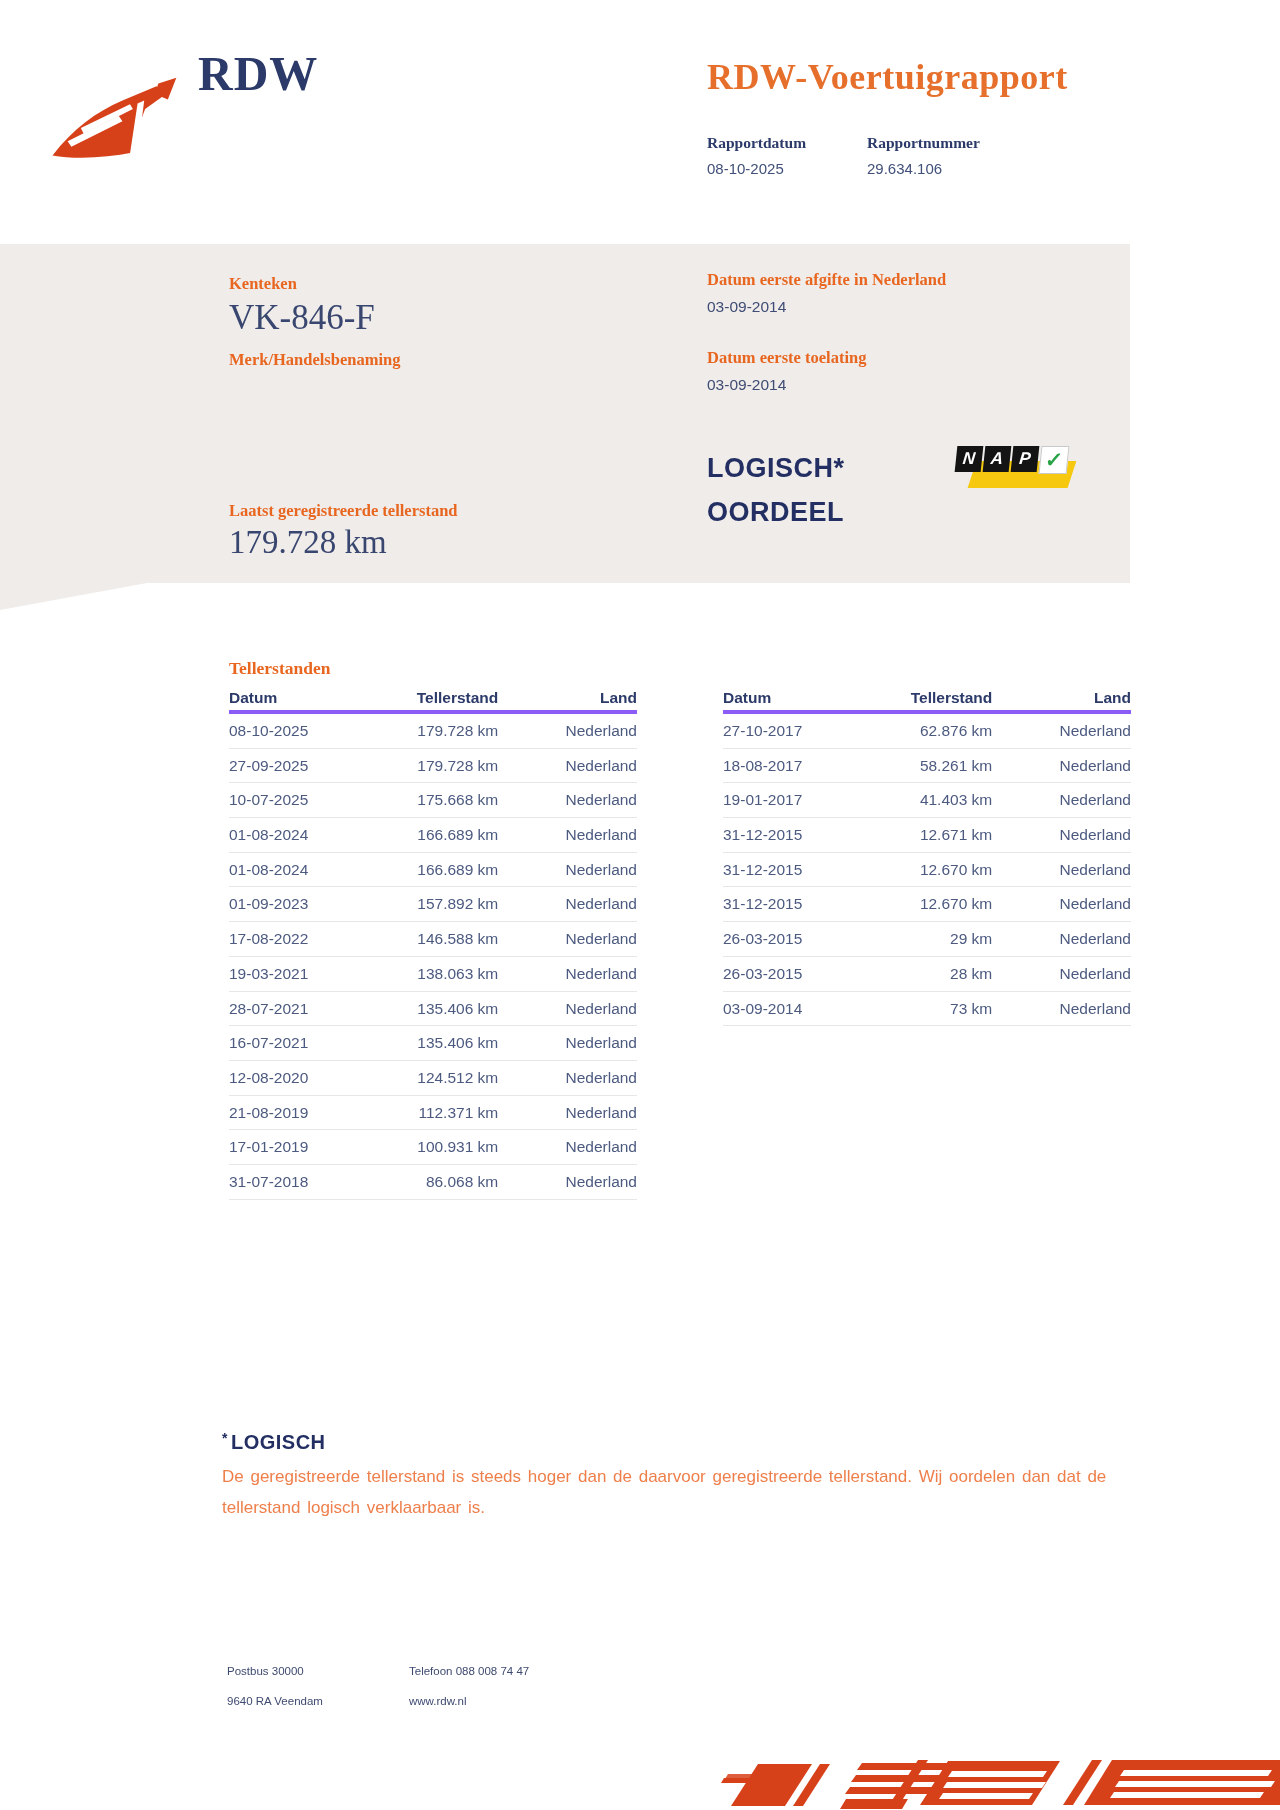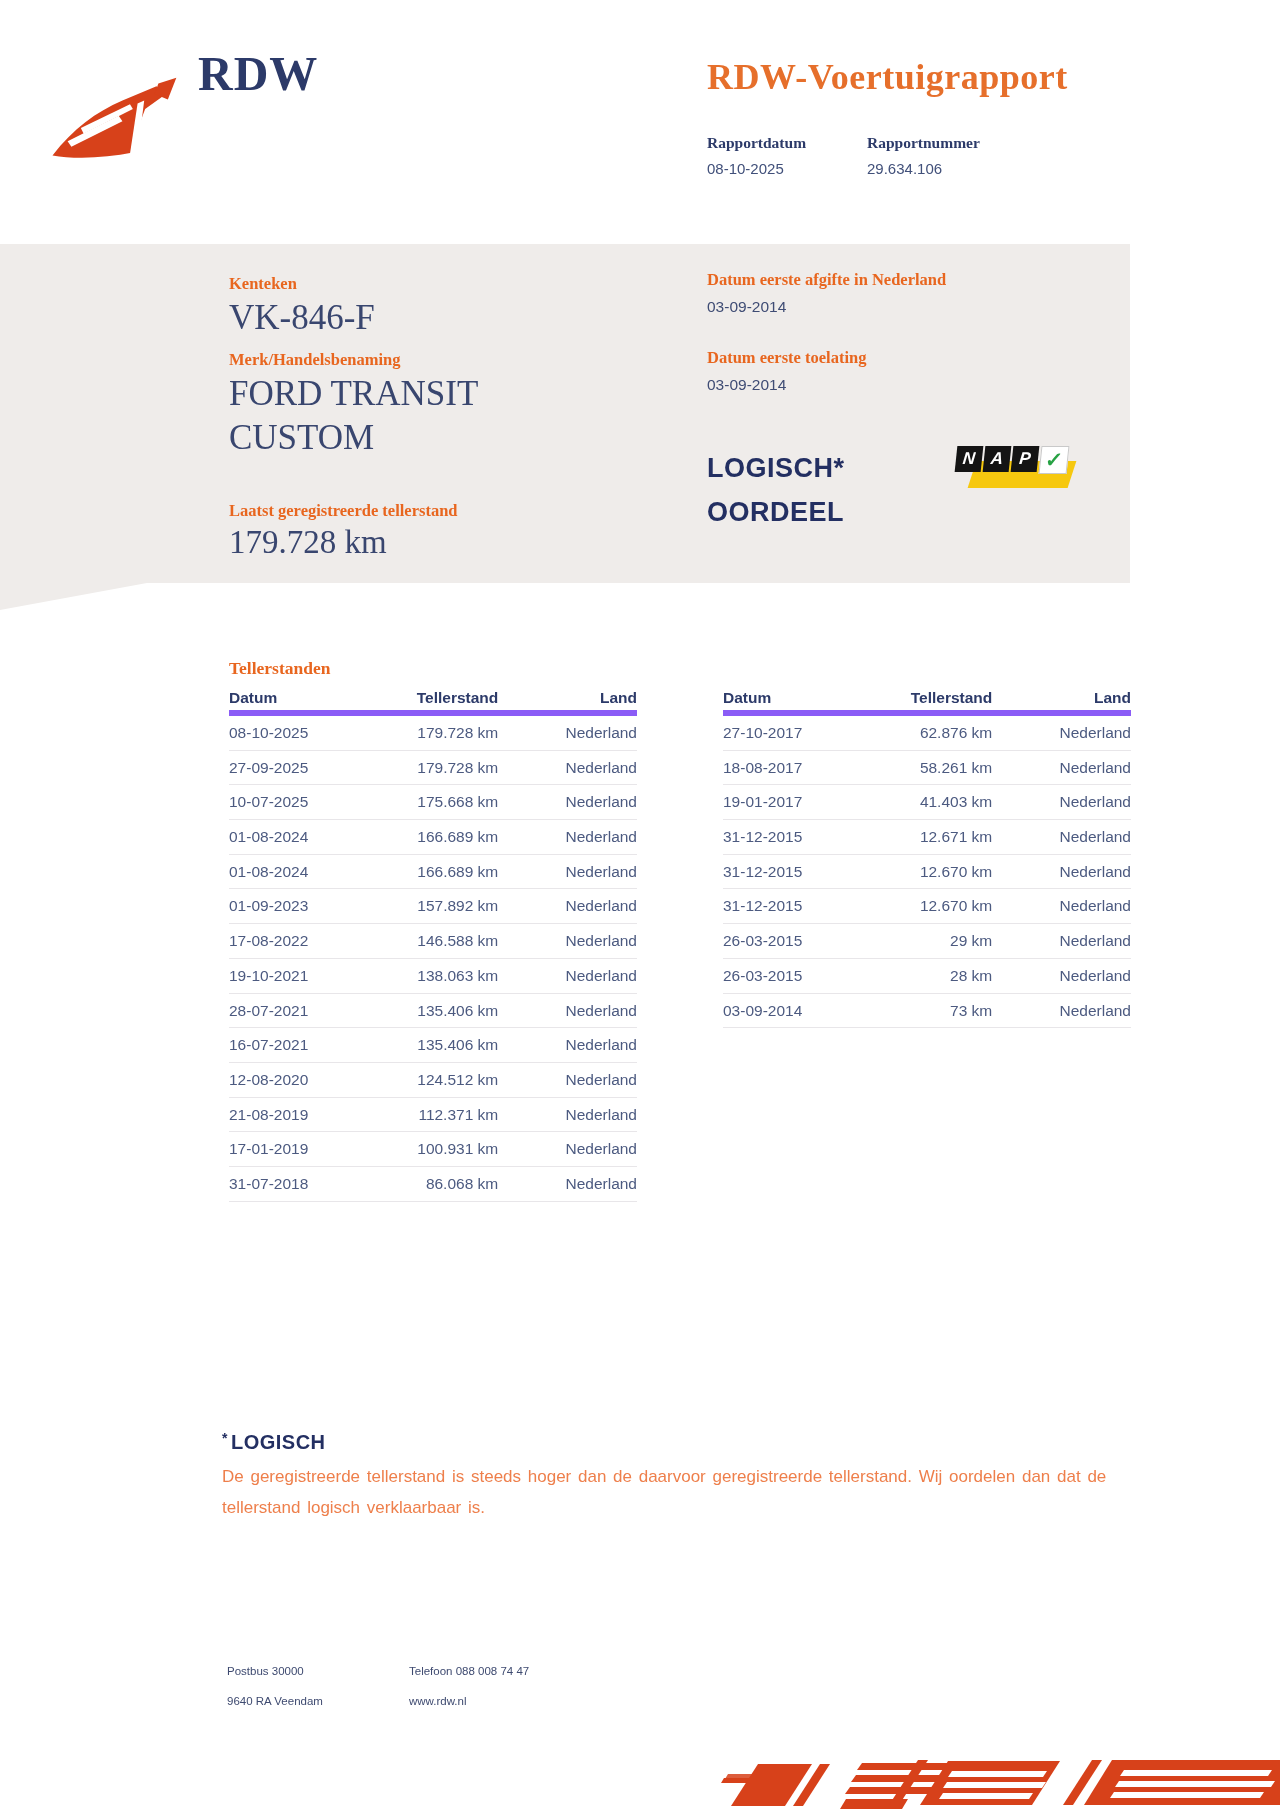--- a/index.html
+++ b/index.html
@@ -67,21 +67,21 @@
   .nap-s1{left:0;} .nap-s2{left:28px;} .nap-s3{left:56px;}
   .nap-white{left:84px;background:#ffffff;color:#27A244;border:1px solid #c9c9c9;font-size:21px;font-style:normal;}
   
   .section-heading{
     position:absolute;left:229px;top:658px;
     font-family:"Liberation Serif",serif;font-weight:bold;font-size:17.5px;color:#E8661F;
   }
   .mtable{position:absolute;top:688px;width:408px;}
   .mtable-left{left:229px;}
   .mtable-right{left:723px;}
-  .thead{display:flex;height:22px;border-bottom:6px solid #8b5cf6;}
+  .thead{display:flex;height:22px;border-bottom:4px solid #8b5cf6;}
   .thead .tcell{font-weight:bold;font-size:15.5px;color:#2C3A69;line-height:20px;}
   .trow{display:flex;height:33.7px;border-bottom:1px solid #E8E6E9;}
   .tcell{line-height:33.7px;font-size:15.5px;color:#4C5A80;white-space:nowrap;overflow:hidden;}
   .c0{flex:0 0 40%;text-align:left;}
   .c1{flex:0 0 26%;text-align:right;}
   .c2{flex:1 1 auto;text-align:right;}
   
   .footnote-heading{
     position:absolute;left:222px;top:1430px;
     font-weight:800;font-size:20px;color:#232F62;letter-spacing:0.5px;
@@ -118,22 +118,20 @@
   <div class="meta-value mx1">08-10-2025</div>
   <div class="meta-label mx2">Rapportnummer</div>
   <div class="meta-value mx2">29.634.106</div>
 
   <div class="panel"></div>
 
   <div class="field-label lbl-kenteken">Kenteken</div>
   <div class="big-value val-kenteken">VK-846-F</div>
 
   <div class="field-label lbl-merk">Merk/Handelsbenaming</div>
-  <div class="big-value val-merk">FORD TRANSIT
-CUSTOM</div>
 
   <div class="field-label lbl-tellerstand">Laatst geregistreerde tellerstand</div>
   <div class="big-value val-tellerstand">179.728 km</div>
 
   <div class="field-label lbl-afgifte">Datum eerste afgifte in Nederland</div>
   <div class="small-value val-afgifte">03-09-2014</div>
 
   <div class="field-label lbl-toelating">Datum eerste toelating</div>
   <div class="small-value val-toelating">03-09-2014</div>
 
@@ -186,21 +184,21 @@
           <div class="tcell c0">01-09-2023</div>
           <div class="tcell c1">157.892 km</div>
           <div class="tcell c2">Nederland</div>
         </div>
         <div class="trow">
           <div class="tcell c0">17-08-2022</div>
           <div class="tcell c1">146.588 km</div>
           <div class="tcell c2">Nederland</div>
         </div>
         <div class="trow">
-          <div class="tcell c0">19-10-2021</div>
+          <div class="tcell c0">19-03-2021</div>
           <div class="tcell c1">138.063 km</div>
           <div class="tcell c2">Nederland</div>
         </div>
         <div class="trow">
           <div class="tcell c0">28-07-2021</div>
           <div class="tcell c1">135.406 km</div>
           <div class="tcell c2">Nederland</div>
         </div>
         <div class="trow">
           <div class="tcell c0">16-07-2021</div>

